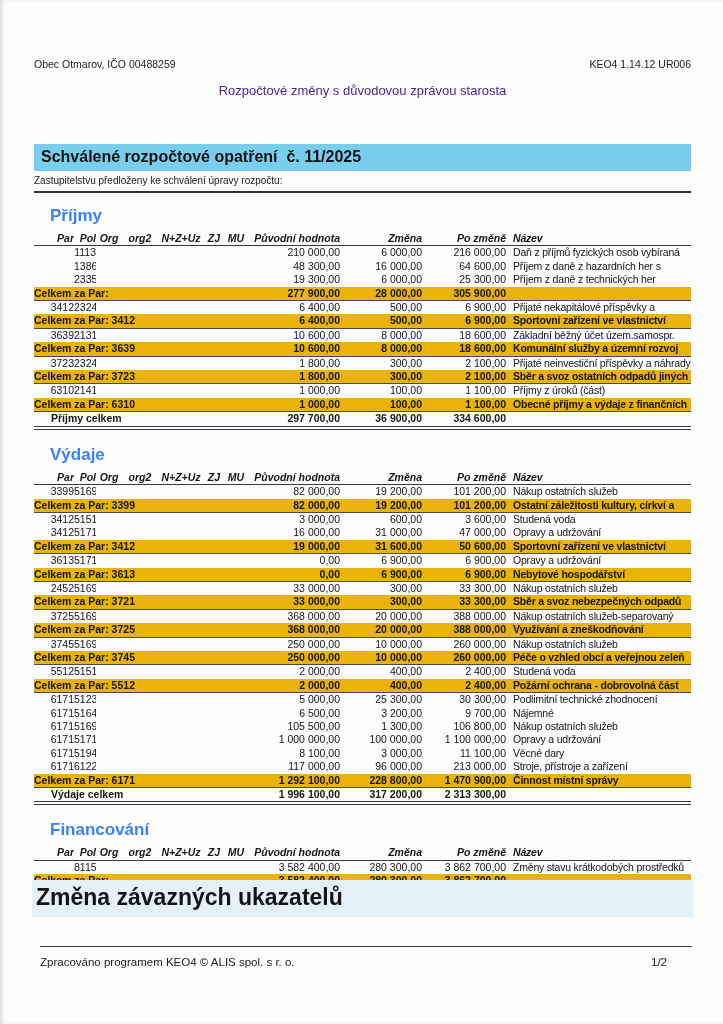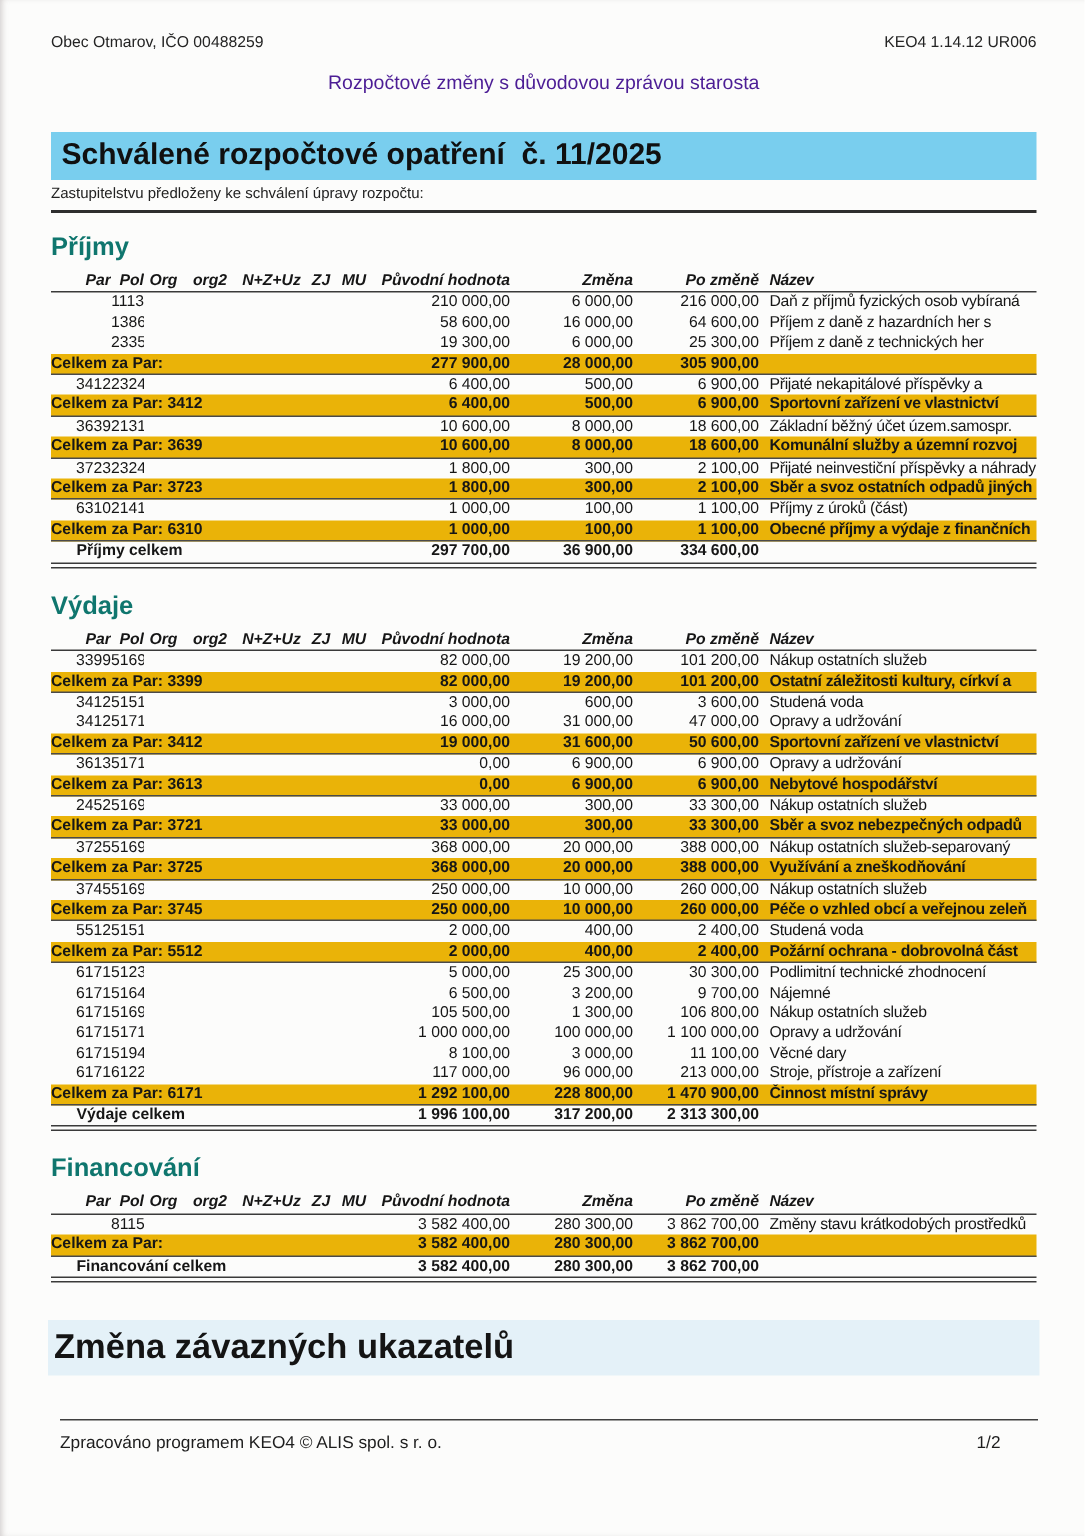--- a/index.html
+++ b/index.html
@@ -7,30 +7,30 @@
     position:relative;
     width:723px;height:1024px;
     background:#fcfcfb;
     font-family:"Liberation Sans",sans-serif;
     color:#161616;
     overflow:hidden;
     box-sizing:border-box;
     padding:0 32px 0 34px;
     box-shadow:inset 3px 0 4px -2px rgba(120,110,110,.35);
   }
-  .doc-header{display:flex;justify-content:space-between;padding-top:22px;font-size:10.5px;color:#242424;}
+  .doc-header{display:flex;justify-content:space-between;padding-top:58px;font-size:10.5px;color:#242424;}
   .doc-title{text-align:center;font-size:13px;margin-top:13px;color:#4c1d95;}
   .banner{
-    margin-top:26px;background:#79ceee;color:#101010;
-    font-size:20px;font-weight:bold;
+    margin-top:46px;background:#79ceee;color:#101010;
+    font-size:16px;font-weight:bold;
     padding:4px 7px 5px;white-space:pre;
   }
   .subtitle{font-size:10px;margin-top:4px;padding-bottom:5px;border-bottom:2px solid #2e2e2e;color:#222;}
 
-  .sec-title{font-size:17px;font-weight:bold;margin:13px 0 6px;color:#0f766e;}
+  .sec-title{font-size:17px;font-weight:bold;margin:13px 16px 6px;color:#3b82f6;}
   .section-vydaje .sec-title,.section-financovani .sec-title{margin-top:15px;}
 
   .trow{
     display:grid;
     grid-template-columns:40px 22px 26px 36px 46px 20px 24px 92px 82px 84px 1fr;
     font-size:10.5px;line-height:13.4px;
   }
   .trow>div{overflow:hidden;}
   .thead{font-weight:bold;font-style:italic;border-bottom:1.8px solid #3a3a3a;}
   .c-par,.c-pol{text-align:right;white-space:nowrap;}
@@ -102,21 +102,21 @@
             <div class="c-naz">Daň z příjmů fyzických osob vybíraná</div>
           </div>
           <div class="trow row-data">
             <div class="c-par"></div>
             <div class="c-pol">1386</div>
             <div class="c-org"></div>
             <div class="c-org2"></div>
             <div class="c-nzuz"></div>
             <div class="c-zj"></div>
             <div class="c-mu"></div>
-            <div class="c-num c-puv">58 600,00</div>
+            <div class="c-num c-puv">48 300,00</div>
             <div class="c-num c-zm">16 000,00</div>
             <div class="c-num c-po">64 600,00</div>
             <div class="c-naz">Příjem z daně z hazardních her s</div>
           </div>
           <div class="trow row-data">
             <div class="c-par"></div>
             <div class="c-pol">2335</div>
             <div class="c-org"></div>
             <div class="c-org2"></div>
             <div class="c-nzuz"></div>

